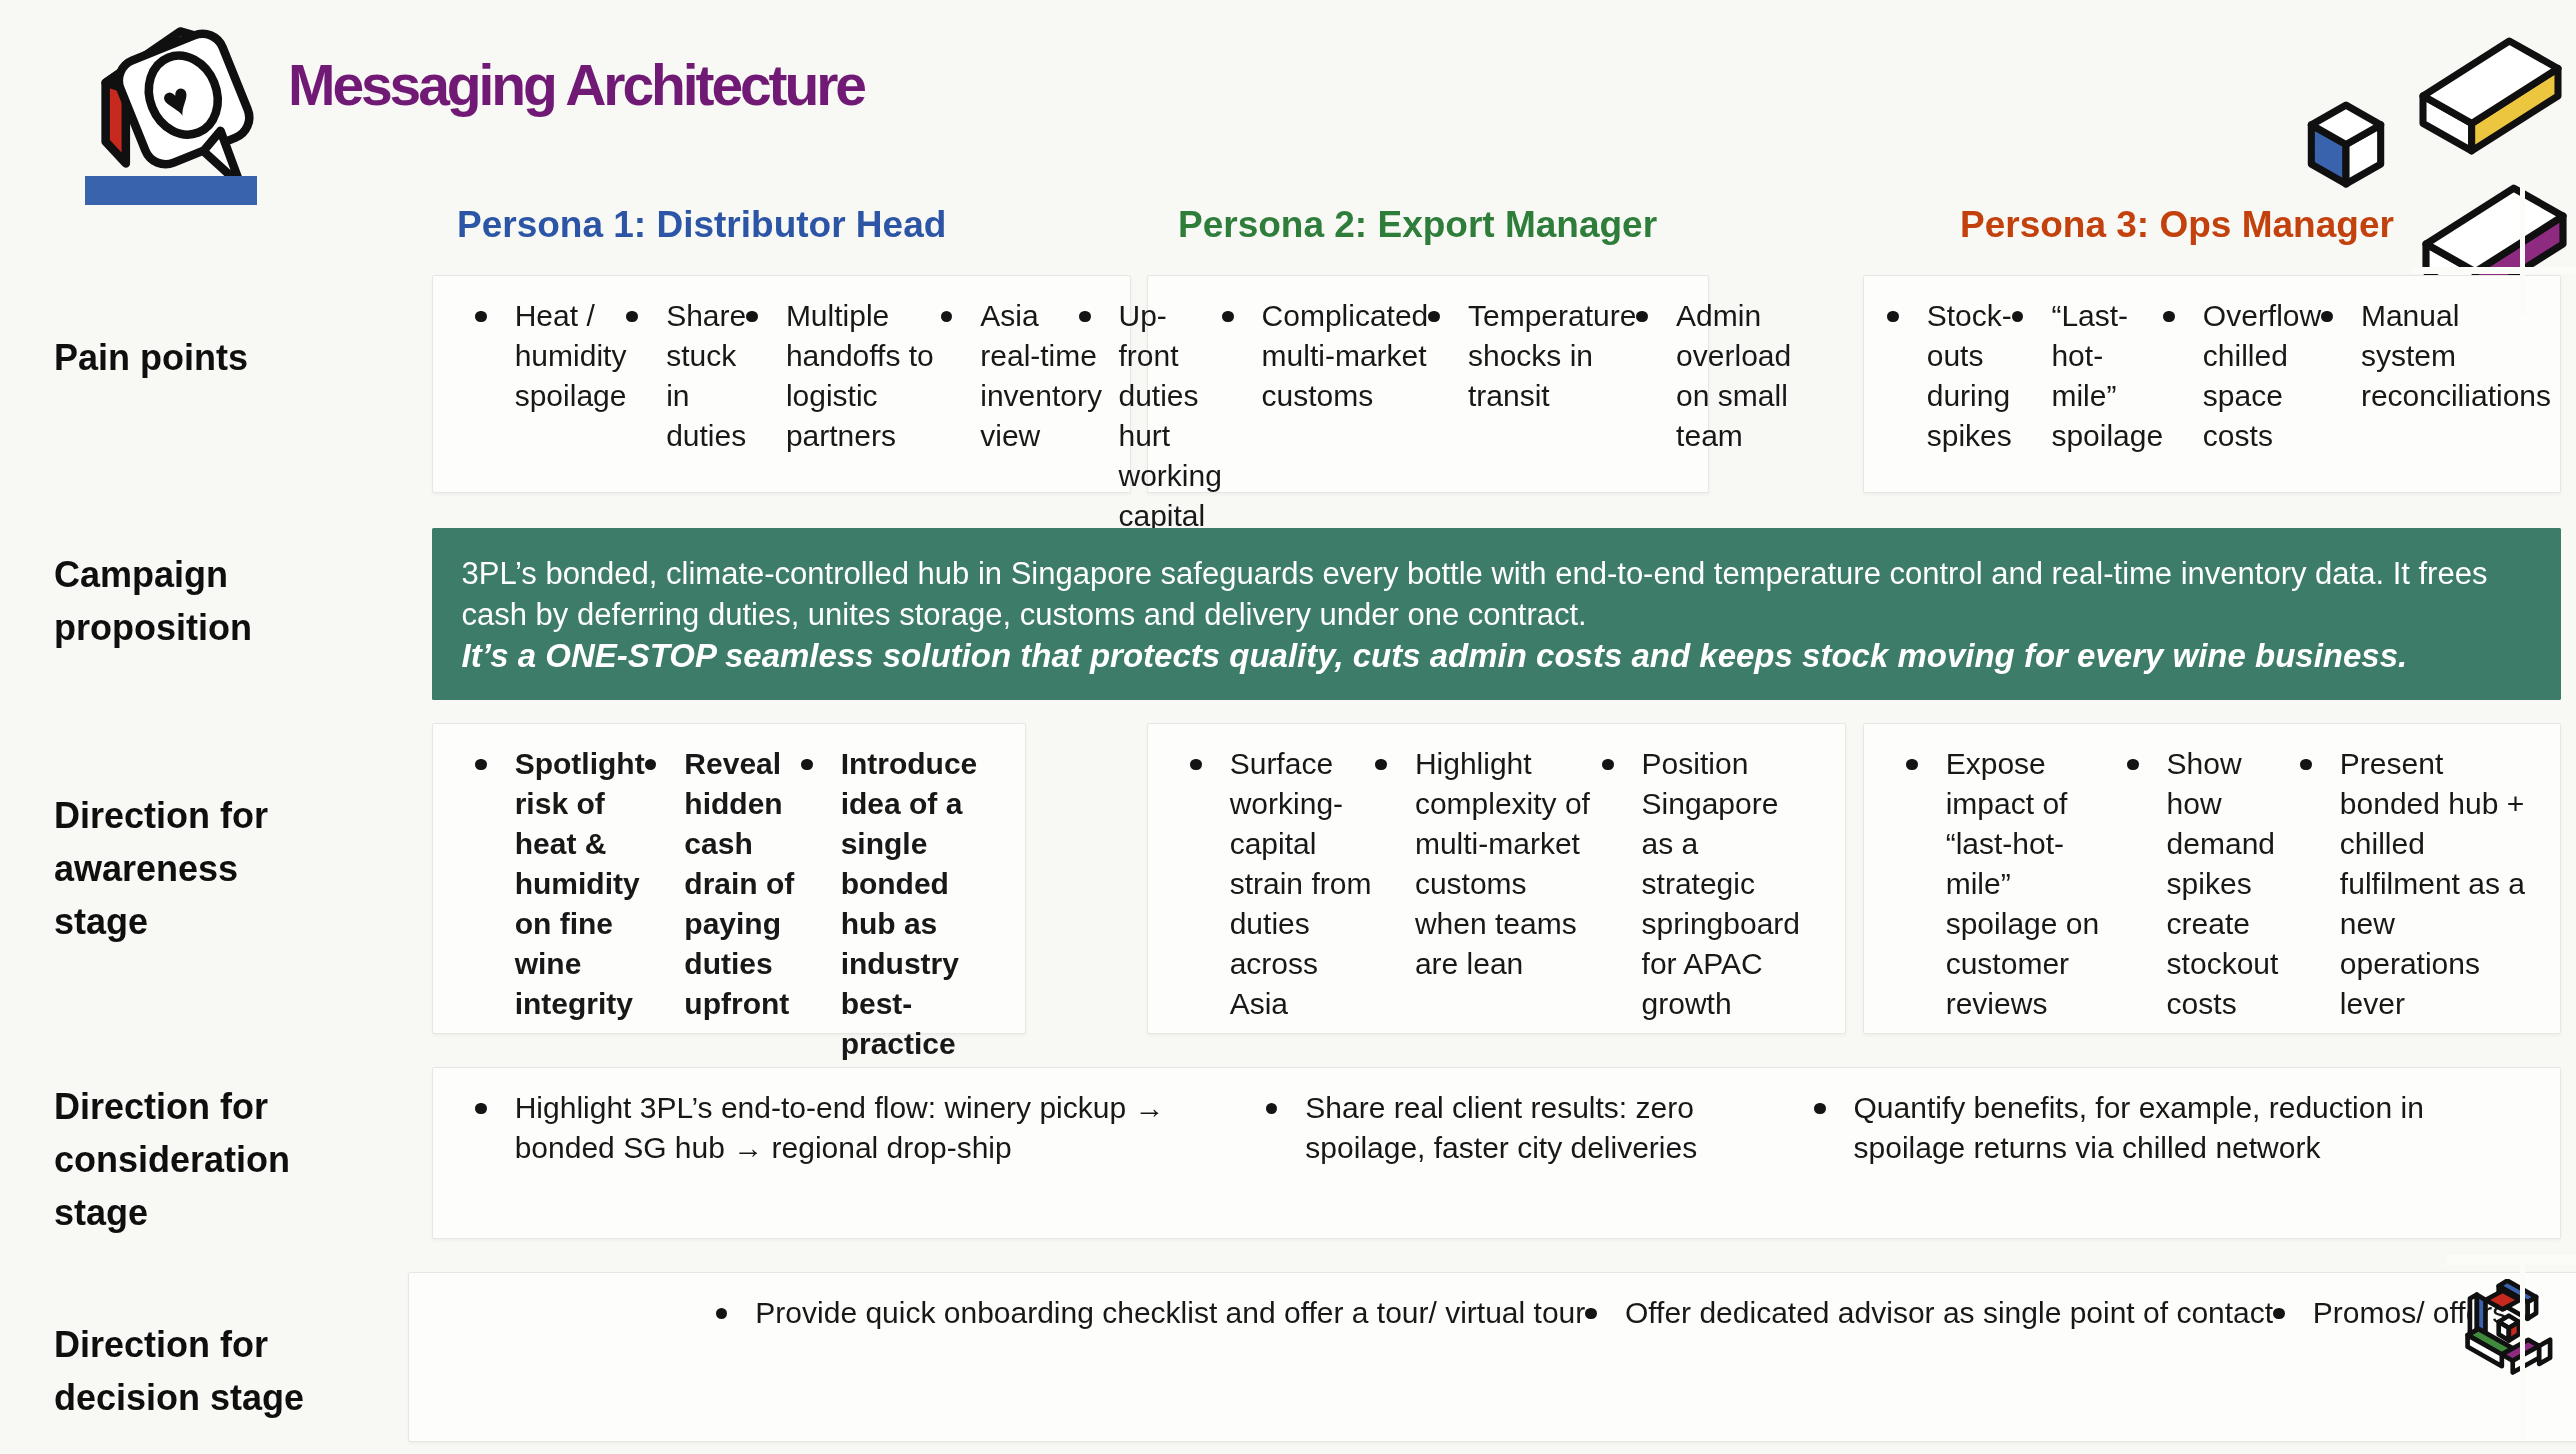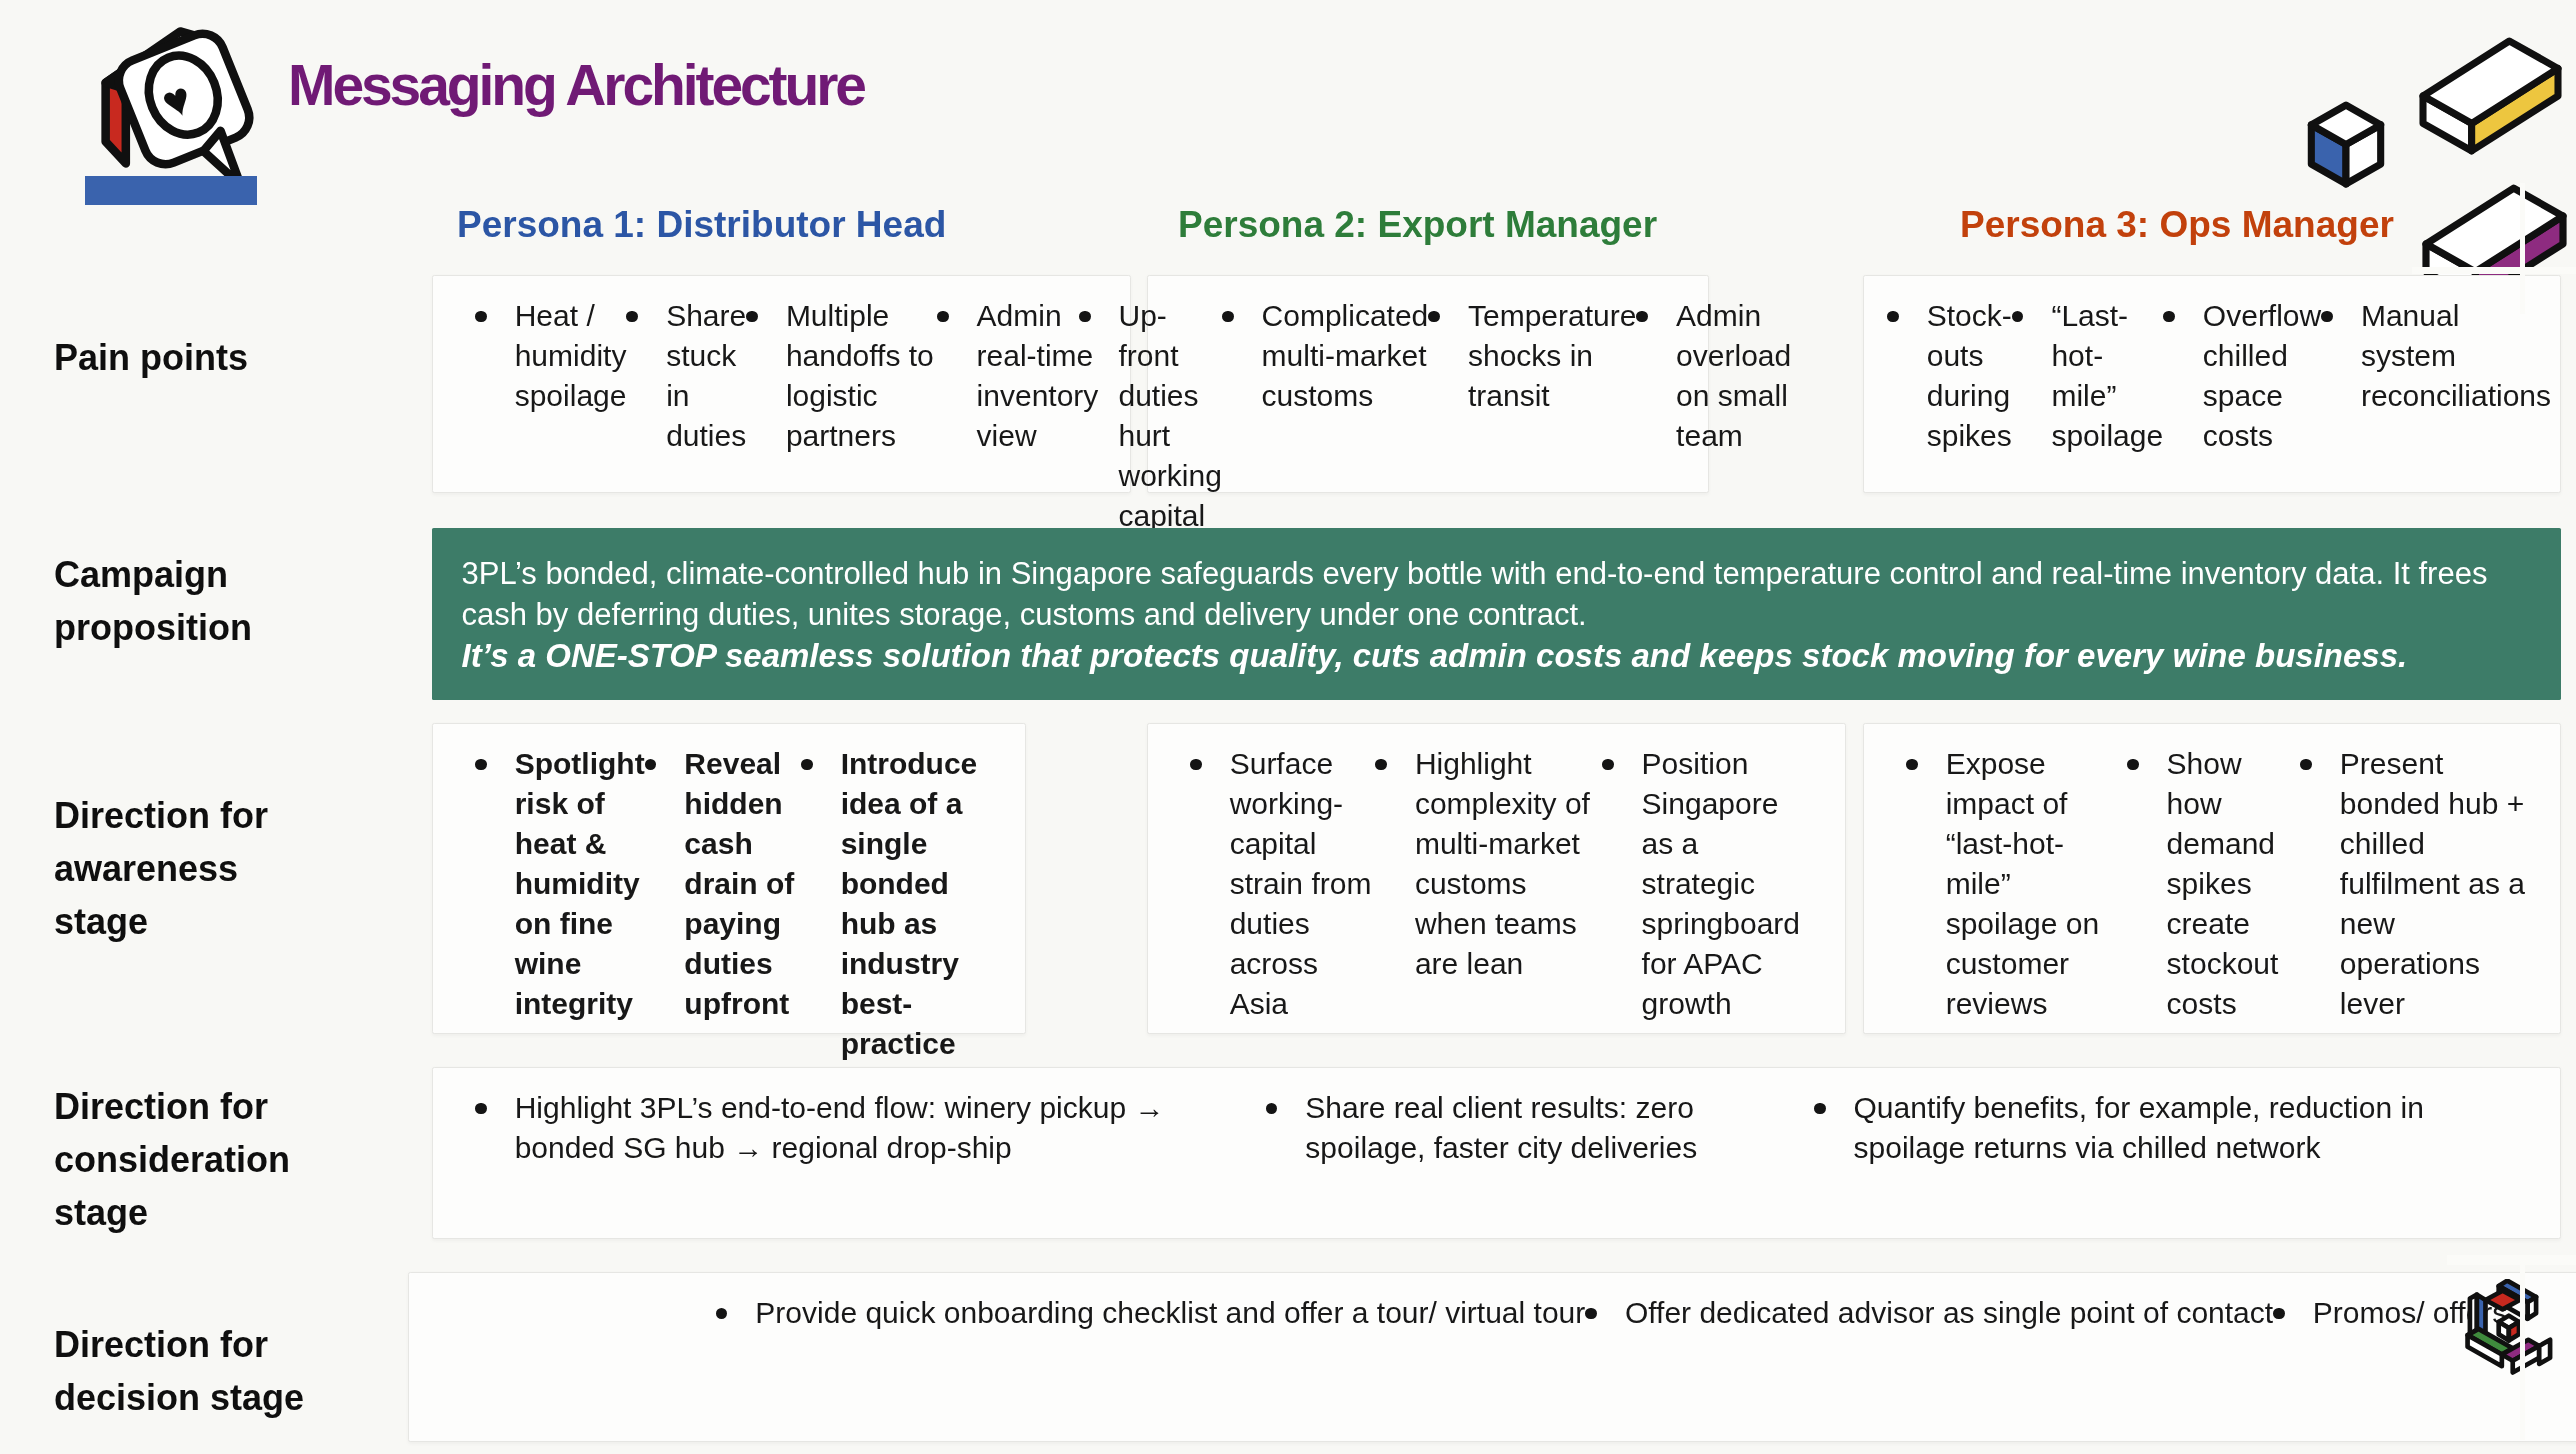--- a/index.html
+++ b/index.html
@@ -111,21 +111,21 @@
     <div class="bullet">
         <span class="dot"></span>
         <span class="btext">Share stuck in duties</span>
       </div>
     <div class="bullet">
         <span class="dot"></span>
         <span class="btext">Multiple handoffs to logistic partners</span>
       </div>
     <div class="bullet">
         <span class="dot"></span>
-        <span class="btext">Admin real-time inventory view</span>
+        <span class="btext">Asia real-time inventory view</span>
       </div>
   </div>
   <div class="box" style="left:1147px;top:275px;width:562px;height:218px;">
     <div class="bullet">
         <span class="dot"></span>
         <span class="btext">Up-front duties hurt working capital</span>
       </div>
     <div class="bullet">
         <span class="dot"></span>
         <span class="btext">Complicated multi-market customs</span>

